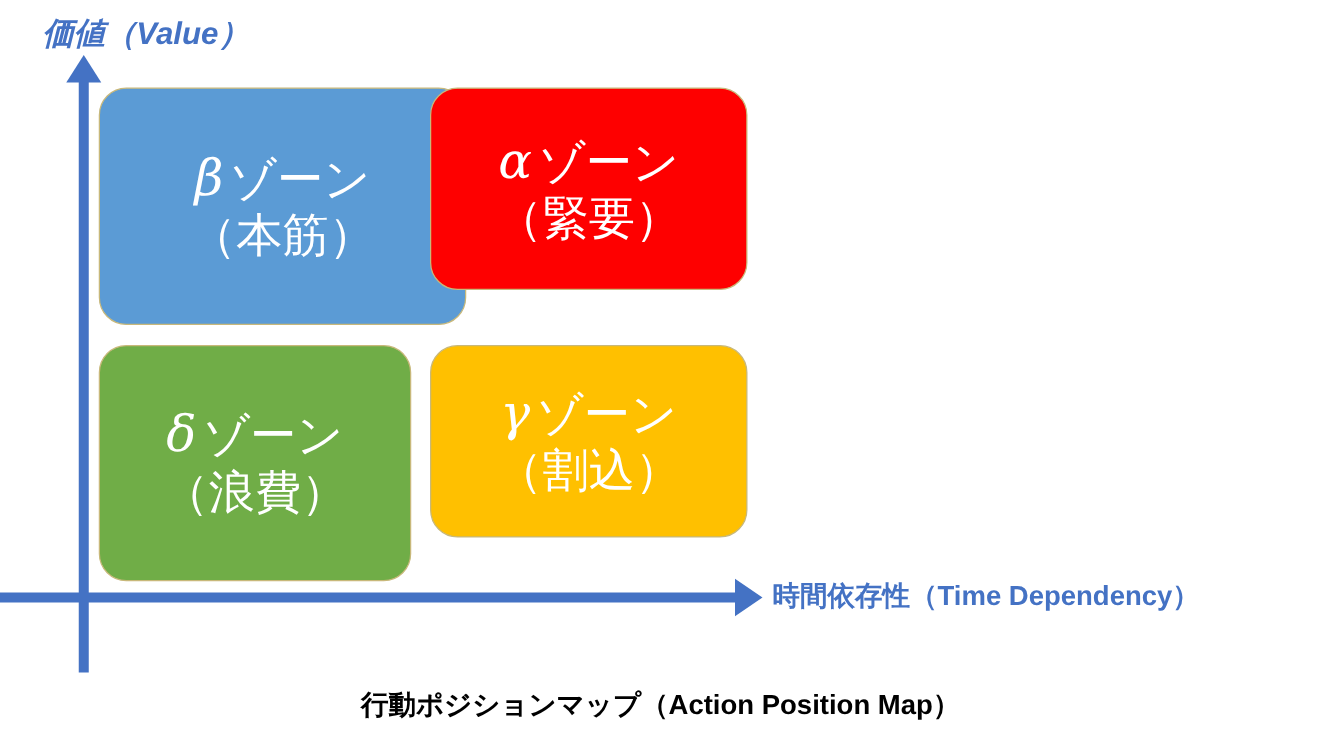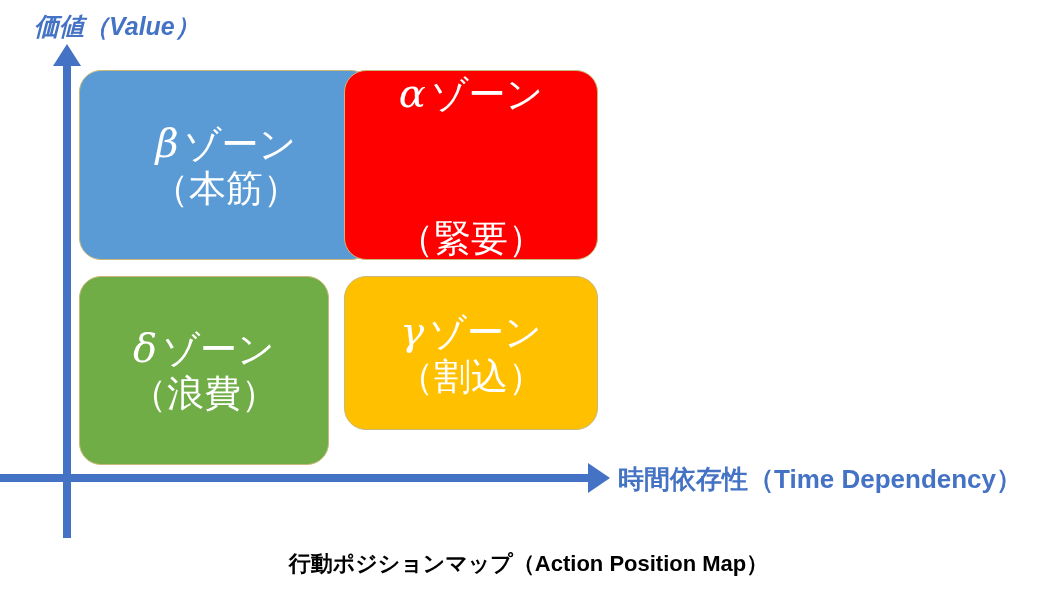--- a/index.html
+++ b/index.html
@@ -31,21 +31,21 @@
     white-space: nowrap;
     letter-spacing: 0px;
     font-style: italic;
   }
 
   
   .axis-title-x {
     position: absolute;
     left: 618px;
     top: 462px;
-    font-size: 26px;
+    font-size: 22px;
     font-weight: bold;
     color: #4472C4;
     white-space: nowrap;
     text-align: right;
   }
 
   
   .axis-v-line {
     position: absolute;
     left: 63px;
@@ -111,21 +111,21 @@
     margin-top: 2px;
   }
   .quad .greek {
     font-family: "DejaVu Serif", "Liberation Serif", serif;
     font-style: italic;
     font-size: 40px;
     padding-right: 5px;
   }
 
   #quad-beta  { left: 79px;  top: 70px;  width: 294px; height: 190px; background: #5B9BD5; }
-  #quad-alpha { left: 344px; top: 70px;  width: 254px; height: 190px; background: #FE0000; justify-content: space-between; }
+  #quad-alpha { left: 344px; top: 70px;  width: 254px; height: 162px; background: #FE0000; }
   #quad-delta { left: 79px;  top: 276px; width: 250px; height: 189px; background: #70AD47; }
   #quad-gamma { left: 344px; top: 276px; width: 254px; height: 154px; background: #FFC000; }
 
   
   .caption {
     position: absolute;
     left: 0;
     top: 549px;
     width: 1057px;
     text-align: center;

